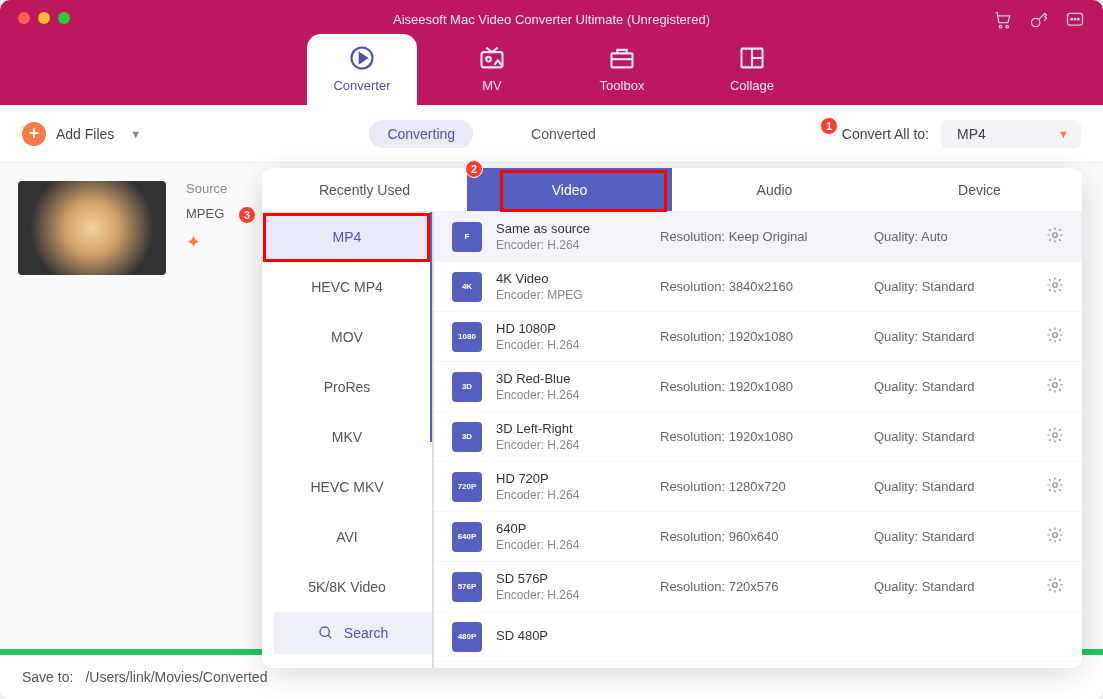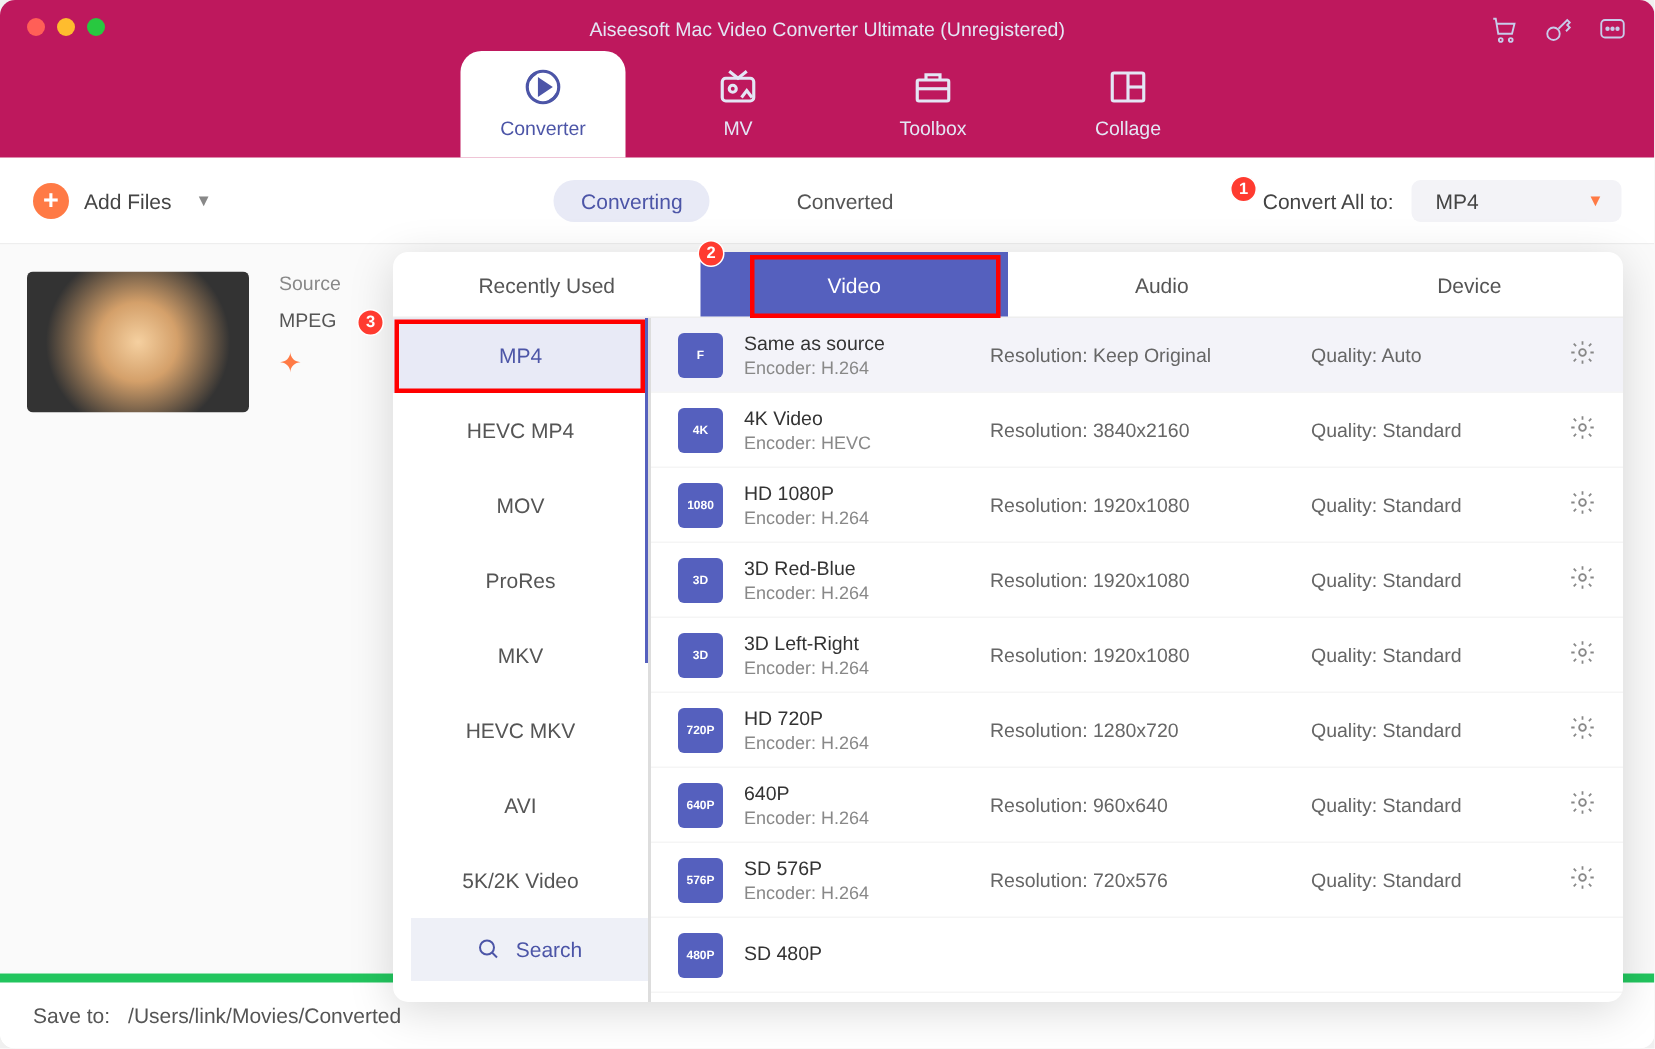--- a/index.html
+++ b/index.html
@@ -200,21 +200,21 @@
     <div class="popup-body">
       <div class="fmt-list">
         <div class="scroll-ind"></div>
         <div class="fmt-item active">MP4</div>
         <div class="fmt-item">HEVC MP4</div>
         <div class="fmt-item">MOV</div>
         <div class="fmt-item">ProRes</div>
         <div class="fmt-item">MKV</div>
         <div class="fmt-item">HEVC MKV</div>
         <div class="fmt-item">AVI</div>
-        <div class="fmt-item">5K/2K Video</div>
+        <div class="fmt-item">5K/8K Video</div>
         <div class="fmt-search">
           <svg width="16" height="16" viewBox="0 0 24 24" fill="none" stroke="#4c55a7" stroke-width="2">
               <circle cx="10" cy="10" r="7"></circle>
               <line x1="20" y1="20" x2="15" y2="15"></line>
             </svg>
           <span>Search</span>
         </div>
       </div>
       <div class="preset-list" id="preset-list">
           <div class="preset sel">
@@ -227,21 +227,21 @@
             <div class="p-qual">Quality: Auto</div>
             <div class="p-gear"><svg width="18" height="18" viewBox="0 0 24 24" fill="none" stroke="#888" stroke-width="1.6">
                 <circle cx="12" cy="12" r="3"></circle>
                 <path d="M12 2v3M12 19v3M4.2 4.2l2.1 2.1M17.7 17.7l2.1 2.1M2 12h3M19 12h3M4.2 19.8l2.1-2.1M17.7 6.3l2.1-2.1"></path>
               </svg></div>
           </div>
           <div class="preset">
             <div class="p-ico">4K</div>
             <div class="p-main">
               <div class="p-name">4K Video</div>
-              <div class="p-enc">Encoder: HEVC</div>
+              <div class="p-enc">Encoder: MPEG</div>
             </div>
             <div class="p-res">Resolution: 3840x2160</div>
             <div class="p-qual">Quality: Standard</div>
             <div class="p-gear"><svg width="18" height="18" viewBox="0 0 24 24" fill="none" stroke="#888" stroke-width="1.6">
                 <circle cx="12" cy="12" r="3"></circle>
                 <path d="M12 2v3M12 19v3M4.2 4.2l2.1 2.1M17.7 17.7l2.1 2.1M2 12h3M19 12h3M4.2 19.8l2.1-2.1M17.7 6.3l2.1-2.1"></path>
               </svg></div>
           </div>
           <div class="preset">
             <div class="p-ico">1080</div>

